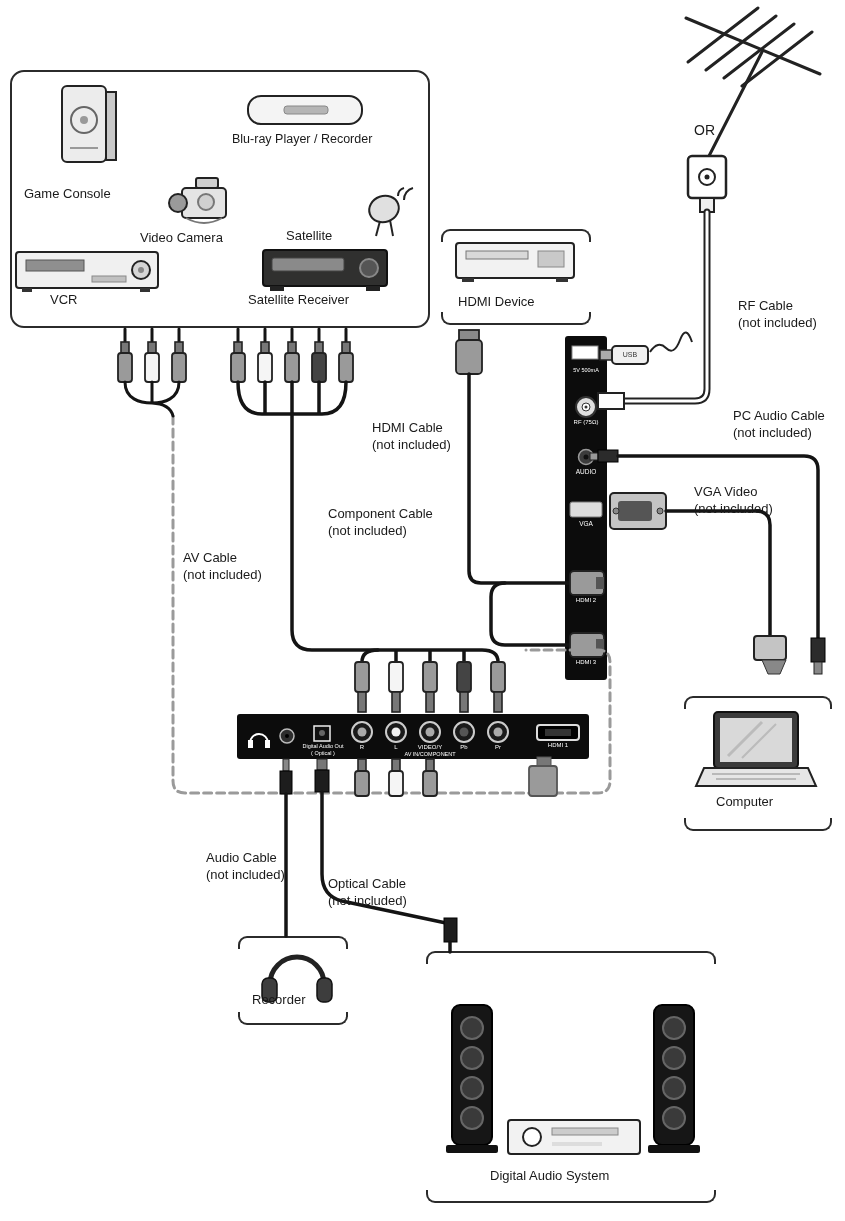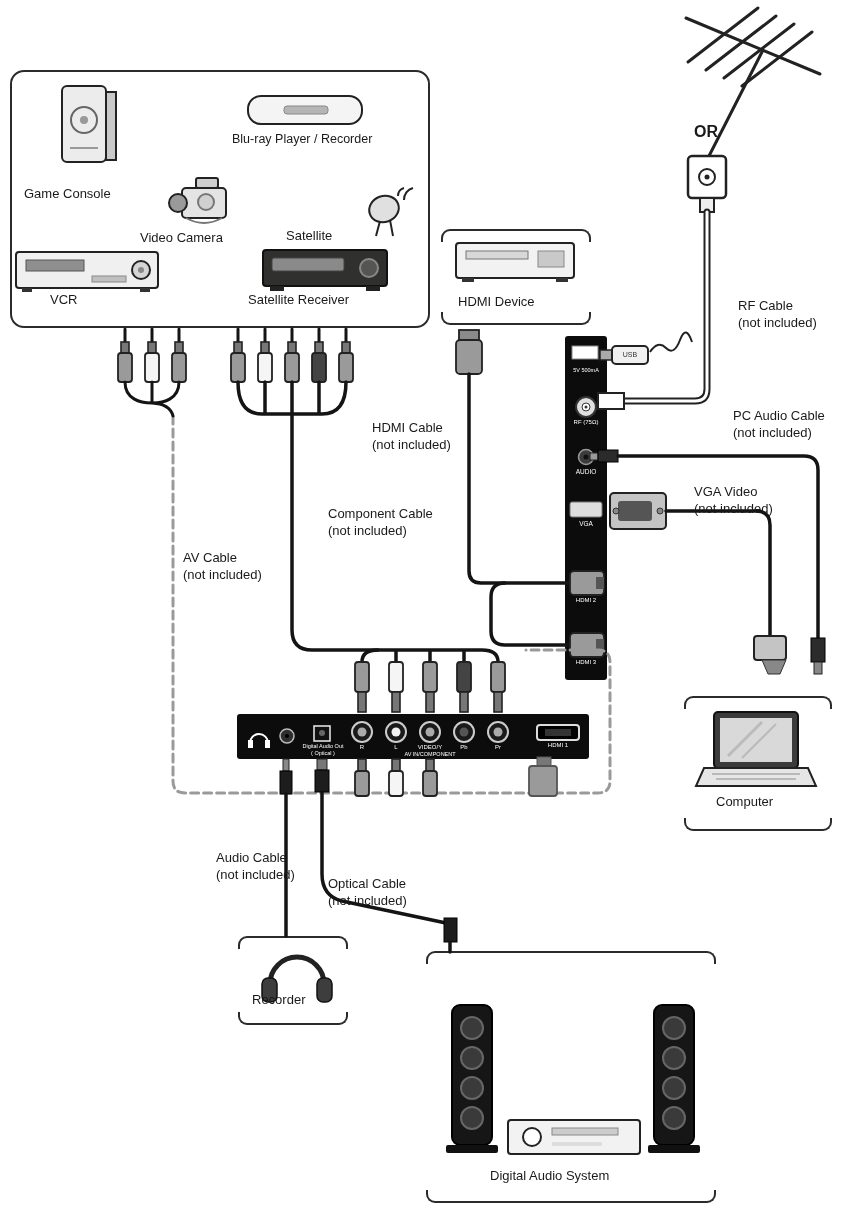--- a/index.html
+++ b/index.html
@@ -6,21 +6,21 @@
   html,body{background:#fff}
   body{font-family:"Liberation Sans", sans-serif;}
   .canvas{position:relative;width:845px;height:1221px;background:#fff;overflow:hidden}
   svg.layer{position:absolute;left:0;top:0;z-index:2}
   .bracket{position:absolute;border:0 solid #2b2b2b;z-index:1}
   .bracket.box{border-width:2.5px;border-radius:14px}
   .bracket.top{border-top-width:2.5px;border-left-width:2.5px;border-right-width:2.5px;border-radius:9px 9px 0 0}
   .bracket.bottom{border-bottom-width:2.5px;border-left-width:2.5px;border-right-width:2.5px;border-radius:0 0 9px 9px}
   .lbl{position:absolute;font-size:13px;color:#1a1a1a;line-height:1.28;text-align:left;z-index:3}
   .lbl.left{text-align:left}
-  .lbl.bold{font-weight:bold;font-size:16px}
+  .lbl.bold{font-weight:normal;font-size:14px}
   .ptext{position:absolute;color:#fff;text-align:center;line-height:1.15;z-index:3}
   .wire{fill:none;stroke:#141414;stroke-width:3.5;stroke-linecap:round}
   .wireT{fill:none;stroke:#141414;stroke-width:3;stroke-linecap:round}
   .dash{fill:none;stroke:#9a9a9a;stroke-width:3;stroke-dasharray:8 5;stroke-linecap:round}
   .rfo{fill:none;stroke:#222;stroke-width:7;stroke-linecap:round}
   .rfi{fill:none;stroke:#fff;stroke-width:3;stroke-linecap:round}
   .ico{stroke:#222;stroke-width:2}
 </style>
 </head>
 <body>
@@ -318,21 +318,21 @@
       <div>(not included)</div>
   </div>
   <div class="lbl" style="left:328px;top:506px;width:142px">
     <div>Component Cable</div>
       <div>(not included)</div>
   </div>
   <div class="lbl left" style="left:183px;top:550px;width:106px">
     <div>AV Cable</div>
       <div>(not included)</div>
   </div>
-  <div class="lbl left" style="left:216px;top:850px;width:110px">
+  <div class="lbl left" style="left:206px;top:850px;width:110px">
     <div>Audio Cable</div>
       <div>(not included)</div>
   </div>
   <div class="lbl left" style="left:328px;top:876px;width:118px">
     <div>Optical Cable</div>
       <div>(not included)</div>
   </div>
 
   <div class="lbl" style="left:716px;top:794px;width:84px"><span>Computer</span></div>
   <div class="lbl" style="left:252px;top:992px;width:84px"><span>Recorder</span></div>

